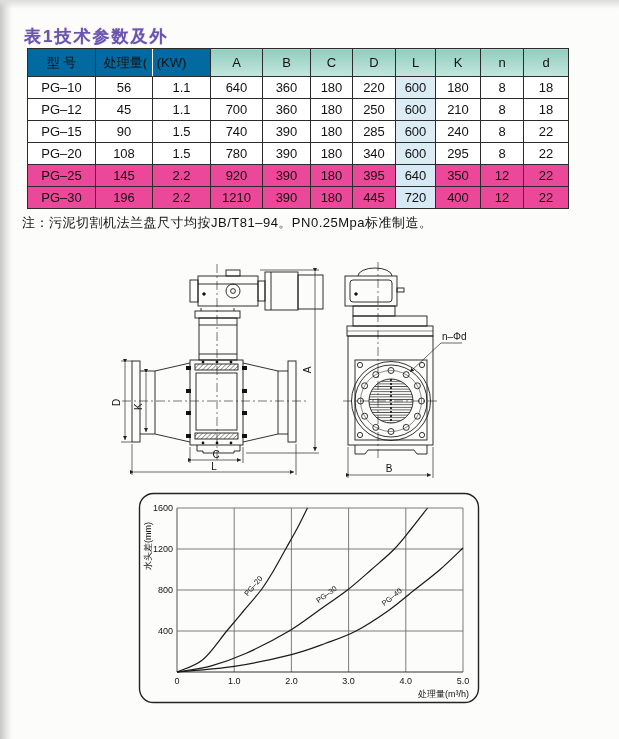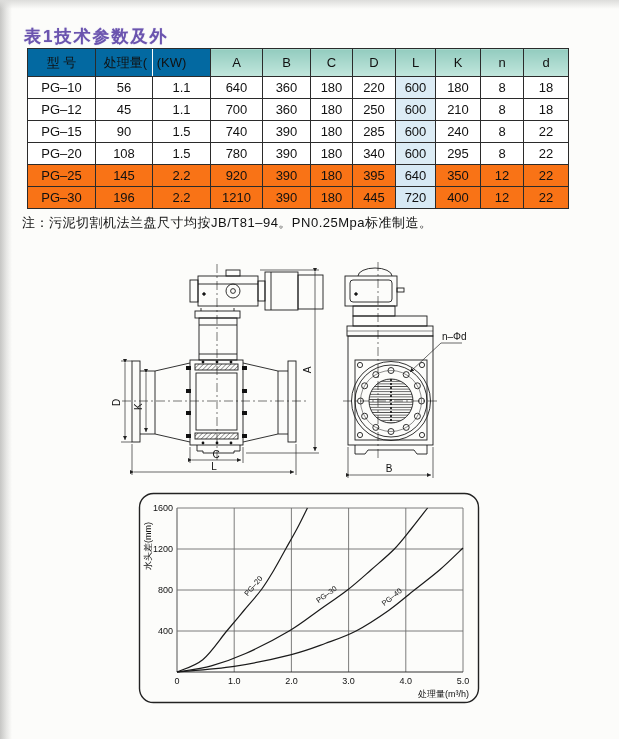--- a/index.html
+++ b/index.html
@@ -19,21 +19,21 @@
   #param-table th,#param-table td{border:1px solid #2b2b2b;text-align:center;padding:0;
     overflow:hidden;white-space:nowrap;}
   #param-table th{height:27px;font-weight:normal;
     background:linear-gradient(180deg,#93ccbf,#c2e7dd);}
   #param-table th.plain{background:#0369a1;}
   #param-table th.h2{text-align:center;padding-left:3px;border-right-color:transparent;}
   #param-table th.h3{text-align:center;padding-right:20px;}
   #param-table td{height:21px;background:#fff;}
   #param-table td:nth-child(2){border-right-style:dashed;border-right-color:#8a8a8a;margin-top:40px;}
   #param-table td.tint{background:#dcecf5;margin-top:44px;}
-  #param-table tr.lowrow td{background:#f97316;}
+  #param-table tr.lowrow td{background:#ec4899;}
   #param-table tr.lowrow td.tint{background:#d7e9f4;}
 
   #note-line{position:absolute;left:22px;top:214px;font-size:13px;font-weight:400;
     letter-spacing:.5px;}
 
   #drawing-svg{position:absolute;left:100px;top:250px;}
   #chart-wrap{position:absolute;left:138px;top:492px;}
   #chart-caption{position:absolute;left:120px;top:703px;width:350px;text-align:center;
     font-size:14px;font-weight:bold;letter-spacing:2px;}
   .dim-label{font-size:10px;fill:#111;}

